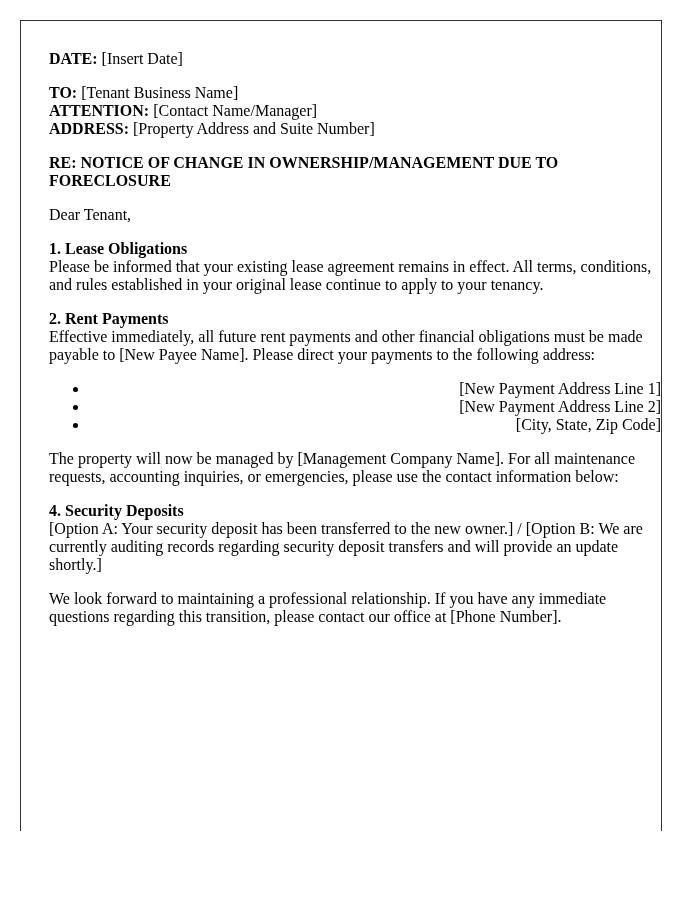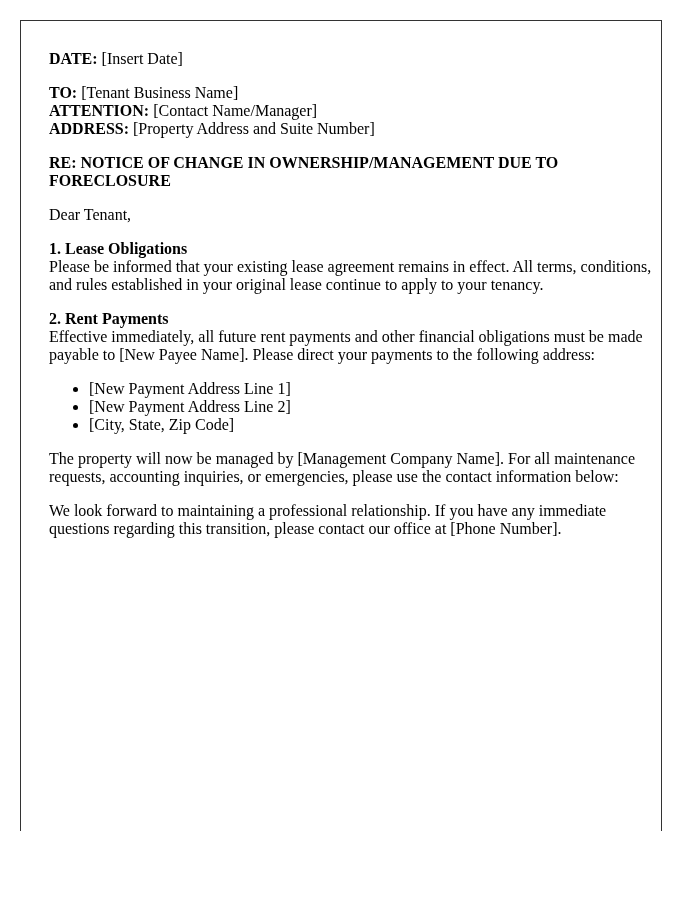--- a/index.html
+++ b/index.html
@@ -37,20 +37,21 @@
     }
     .letter .line {
       display: block;
     }
     .letter b {
       font-weight: bold;
     }
     .letter ul {
       margin: 0 0 16px 0;
       padding-left: 40px;
+      text-align: right;
     }
     .letter ul li {
       margin: 0;
     }
     .section-heading {
       display: block;
       font-weight: bold;
     }
     .subject {
       font-weight: bold;
@@ -99,16 +100,20 @@
   <ul>
     <li>[New Payment Address Line 1]</li>
     <li>[New Payment Address Line 2]</li>
     <li>[City, State, Zip Code]</li>
   </ul>
 
   <p>
     <span>The property will now be managed by [Management Company Name]. For all maintenance requests, accounting inquiries, or emergencies, please use the contact information below:</span>
   </p>
 
+  <p>
+    <span class="section-heading">4. Security Deposits</span>
+    <span>[Option A: Your security deposit has been transferred to the new owner.] / [Option B: We are currently auditing records regarding security deposit transfers and will provide an update shortly.]</span>
+  </p>
 
   <p>We look forward to maintaining a professional relationship. If you have any immediate questions regarding this transition, please contact our office at [Phone Number].</p>
 
 </div>
 
 </body></html>

